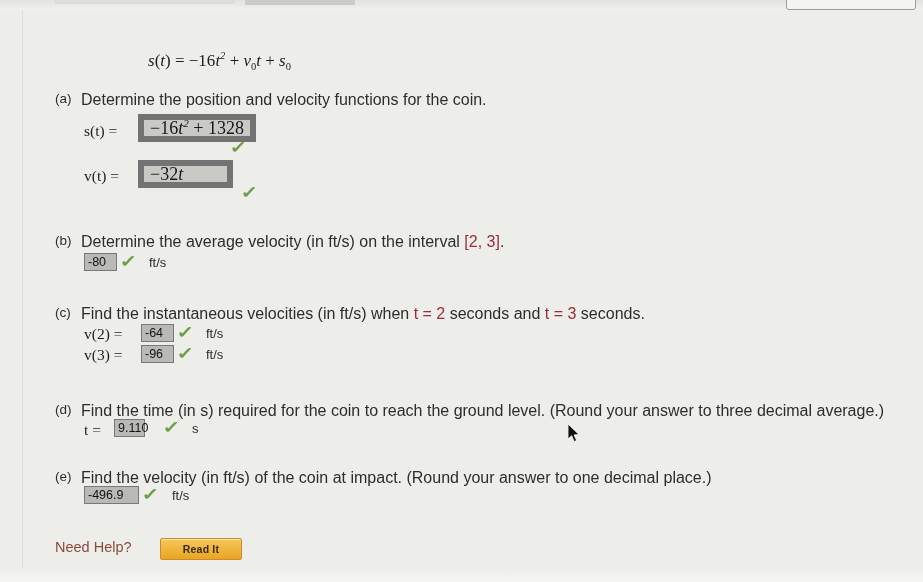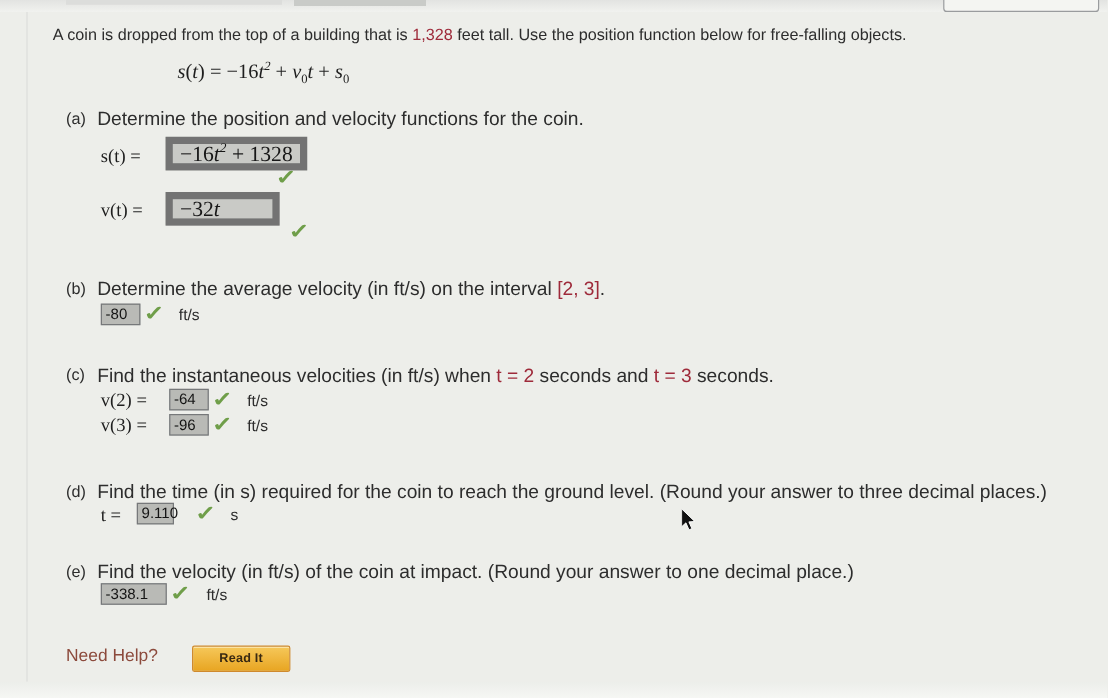--- a/index.html
+++ b/index.html
@@ -205,23 +205,20 @@
 <body>
 
 <div id="top-chrome"></div>
 <div id="top-chrome-band-a"></div>
 <div id="top-chrome-band-b"></div>
 <div id="top-right-box"></div>
 <div id="left-rule"></div>
 
 <div id="content">
 
-  <div class="prompt">
-    <span>A coin is dropped from the top of a building that is </span><span class="accent">1,328</span><span> feet tall. Use the position function below for free-falling objects.</span>
-  </div>
 
   <div class="formula">
     <span class="mi">s</span>(<span class="mi">t</span>) = −16<span class="mi">t</span><sup class="exp">2</sup> + <span class="mi">v</span><sub class="sub">0</sub><span class="mi">t</span> + <span class="mi">s</span><sub class="sub">0</sub>
   </div>
 
   <div class="part-label" style="top:91px;">(a)</div>
   <div class="part-text" style="top:91px;">Determine the position and velocity functions for the coin.</div>
 
   <div class="lhs" style="left:84px; top:122px;">s(t)  =</div>
   <div class="mathbox" style="left:138px; top:114px; width:118px; height:28px; font-size:18px;">
@@ -258,32 +255,32 @@
   <div class="units" style="left:206px; top:326px;">ft/s</div>
 
   <div class="lhs" style="left:84px; top:346px;">v(3)  =</div>
   <div class="numbox" style="left:141px; top:345px; width:33px; height:18px;">
     <span>-96</span>
   </div>
   <div class="check" style="left:179px; top:345px;">✓</div>
   <div class="units" style="left:206px; top:347px;">ft/s</div>
 
   <div class="part-label" style="top:402px;">(d)</div>
-  <div class="part-text" style="top:402px;">Find the time (in s) required for the coin to reach the ground level. (Round your answer to three decimal places.)</div>
+  <div class="part-text" style="top:402px;">Find the time (in s) required for the coin to reach the ground level. (Round your answer to three decimal average.)</div>
   <div class="lhs" style="left:84px; top:421px;">t  =</div>
   <div class="numbox" style="left:114px; top:419px; width:31px; height:18px;">
     <span>9.110</span>
   </div>
   <div class="check" style="left:165px; top:419px;">✓</div>
   <div class="units" style="left:192px; top:421px;">s</div>
 
   <div class="part-label" style="top:469px;">(e)</div>
   <div class="part-text" style="top:469px;">Find the velocity (in ft/s) of the coin at impact. (Round your answer to one decimal place.)</div>
   <div class="numbox" style="left:84px; top:486px; width:55px; height:18px;">
-    <span>-338.1</span>
+    <span>-496.9</span>
   </div>
   <div class="check" style="left:144px; top:486px;">✓</div>
   <div class="units" style="left:172px; top:488px;">ft/s</div>
 
   <div id="need-help-label">Need Help?</div>
   <div id="read-it-button">Read It</div>
 
   <svg id="mouse-cursor" viewBox="0 0 14 20">
     <polygon points="0,0 0,15 3.6,11.7 6.2,17.6 8.6,16.5 6.1,10.9 11,10.6" fill="#111111" stroke="#ffffff" stroke-width="0.8"></polygon>
   </svg>

